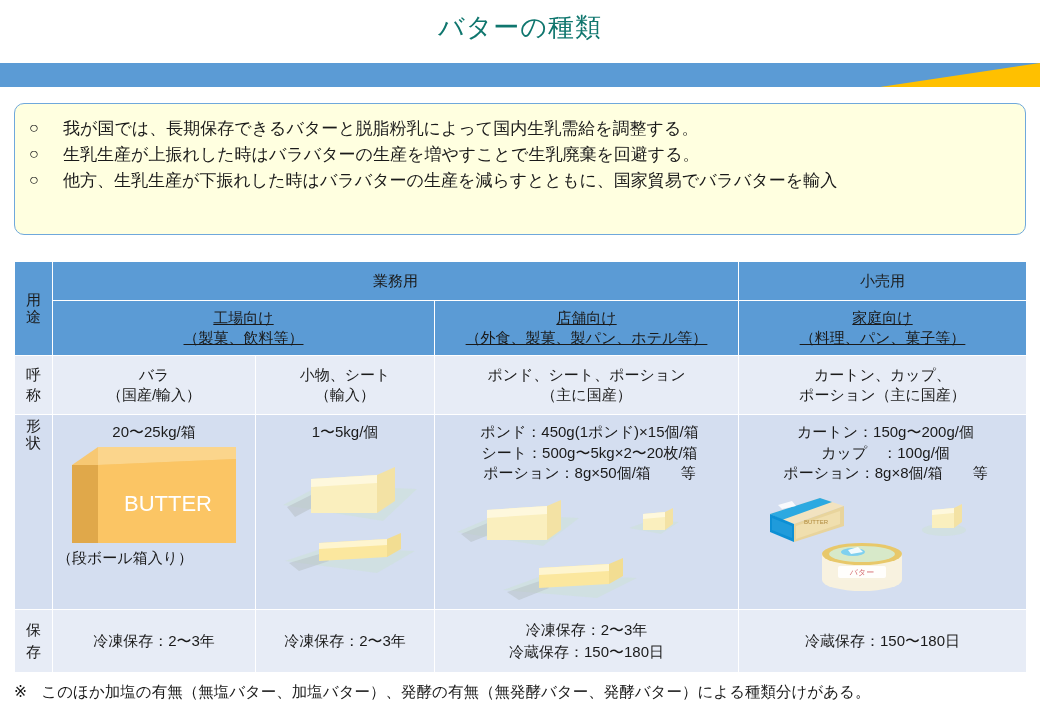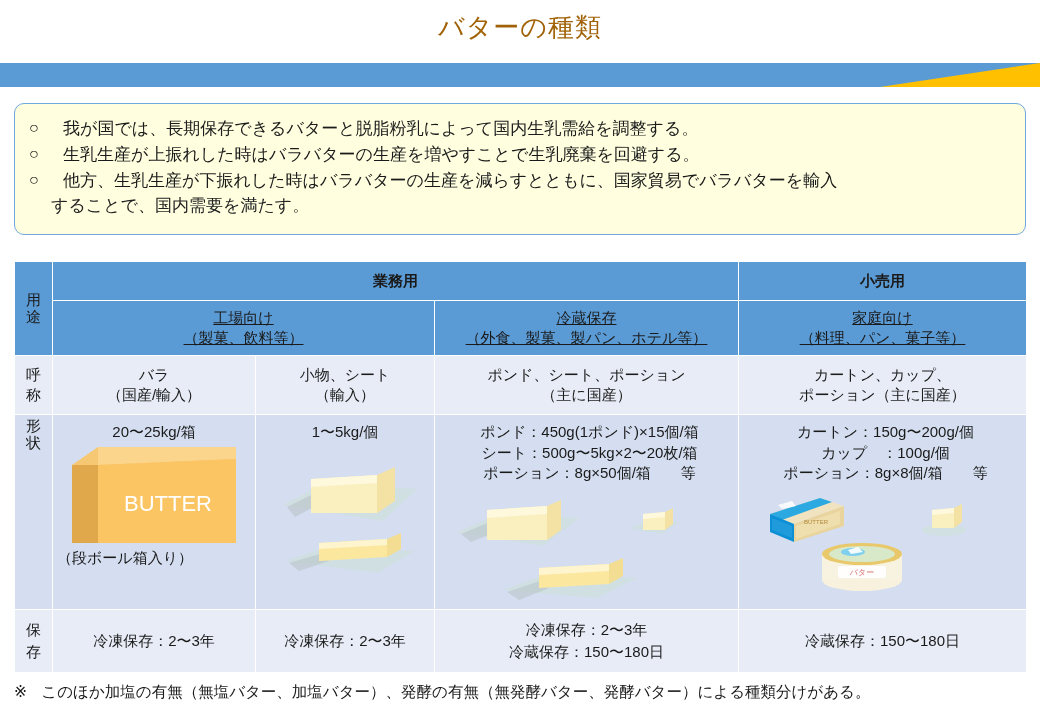--- a/index.html
+++ b/index.html
@@ -18,21 +18,21 @@
 
   
   .slide-title {
     position: absolute;
     top: 10px;
     left: 0;
     width: 1040px;
     text-align: center;
     font-size: 26px;
     letter-spacing: 1px;
-    color: #a16207;
+    color: #0f766e;
   }
 
   
   .banner {
     position: absolute;
     top: 63px;
     left: 0;
     width: 1040px;
     height: 24px;
     background: #5B9BD5;
@@ -96,21 +96,21 @@
     font-size: 15px;
     color: #1a1a1a;
     padding: 3px 4px;
   }
   
   .hd {
     background: #5B9BD5;
     color: #FFFFFF;
   }
   .hd-top {
-    font-weight: bold;
+    font-weight: normal;
     font-size: 16px;
     height: 32px;
   }
   .hd-sub {
     font-size: 15.5px;
     font-weight: normal;
     height: 48px;
     line-height: 1.35;
     text-decoration: underline;
   }
@@ -189,21 +189,20 @@
   <div class="bullet-row">
     <span class="bullet-mark">○</span>
     <span class="bullet-text">生乳生産が上振れした時はバラバターの生産を増やすことで生乳廃棄を回避する。</span>
   </div>
 
   <div class="bullet-row">
     <span class="bullet-mark">○</span>
     <span class="bullet-text">他方、生乳生産が下振れした時はバラバターの生産を減らすとともに、国家貿易でバラバターを輸入</span>
   </div>
 
-  <div class="bullet-cont">することで、国内需要を満たす。</div>
 </div>
 
 <table class="tbl">
   <colgroup>
     <col style="width:38px">
     <col style="width:203px">
     <col style="width:179px">
     <col style="width:304px">
     <col style="width:288px">
   </colgroup>
@@ -217,21 +216,21 @@
       <td class="hd hd-top" colspan="3">業務用</td>
       <td class="hd hd-top">小売用</td>
     </tr>
 
     <tr>
       <td class="hd hd-sub" colspan="2">
         <div>工場向け</div>
         <div>（製菓、飲料等）</div>
       </td>
       <td class="hd hd-sub">
-        <div>冷蔵保存</div>
+        <div>店舗向け</div>
         <div>（外食、製菓、製パン、ホテル等）</div>
       </td>
       <td class="hd hd-sub">
         <div>家庭向け</div>
         <div>（料理、パン、菓子等）</div>
       </td>
     </tr>
 
     <tr class="r-name">
       <td class="rl rl-a">

